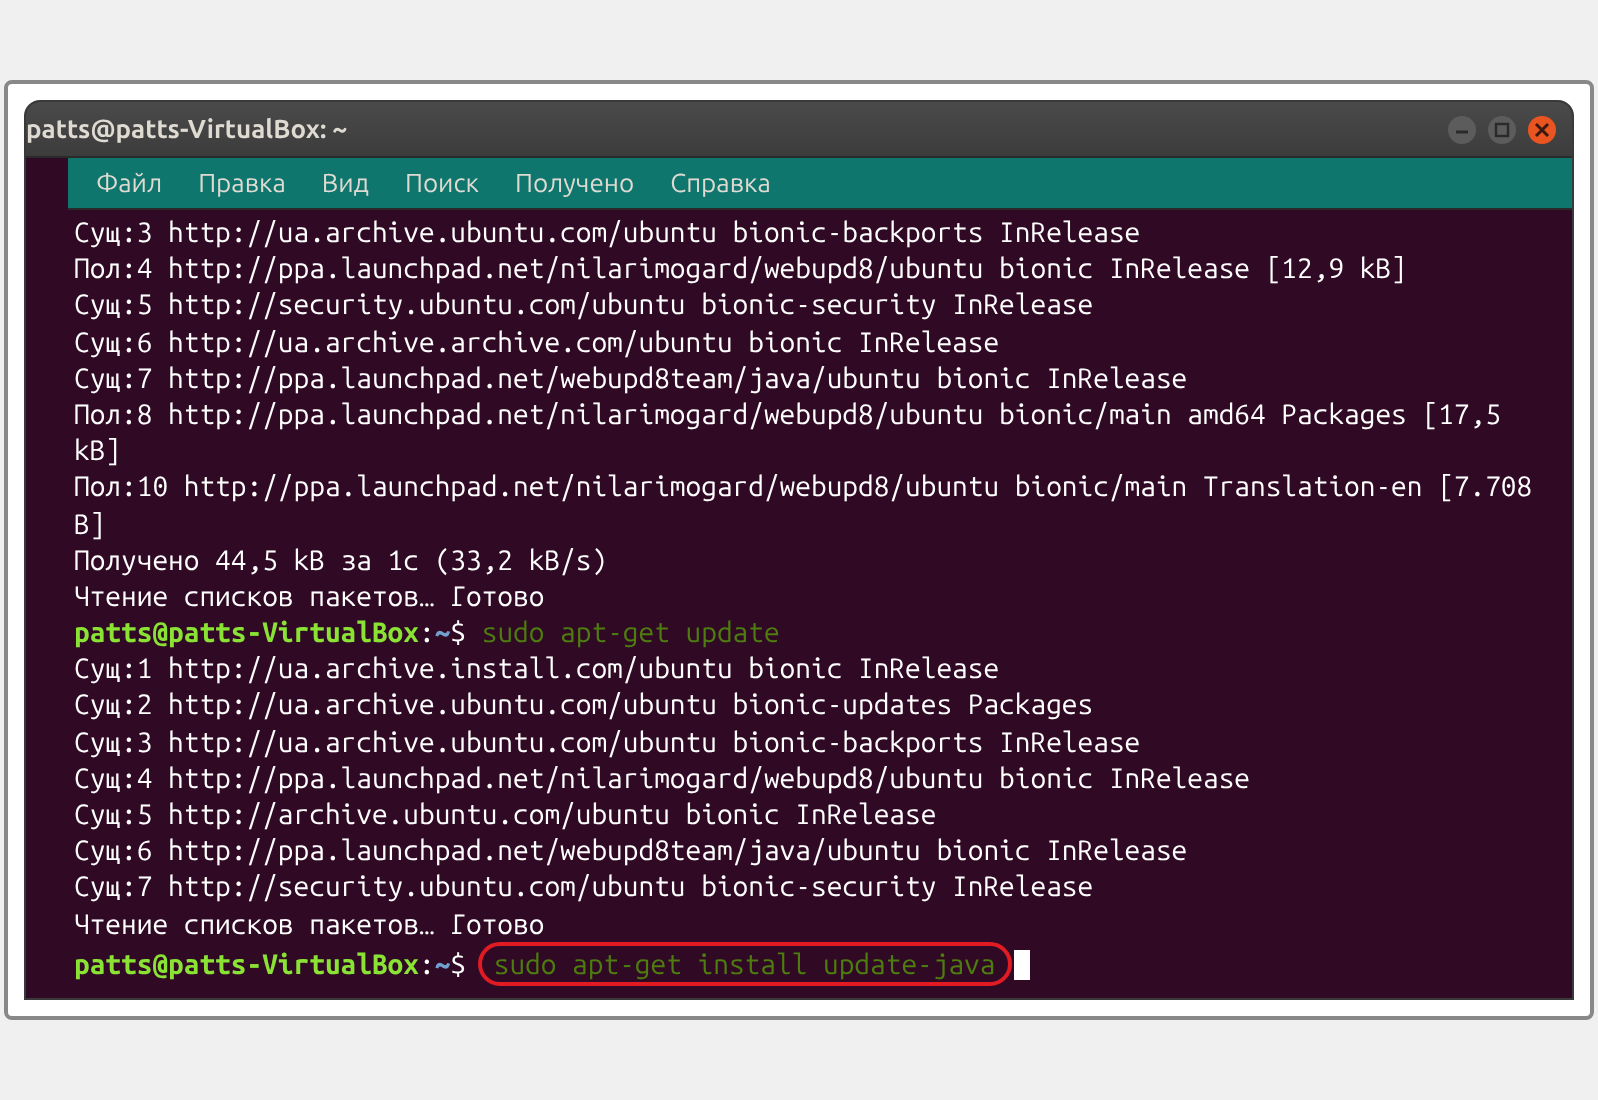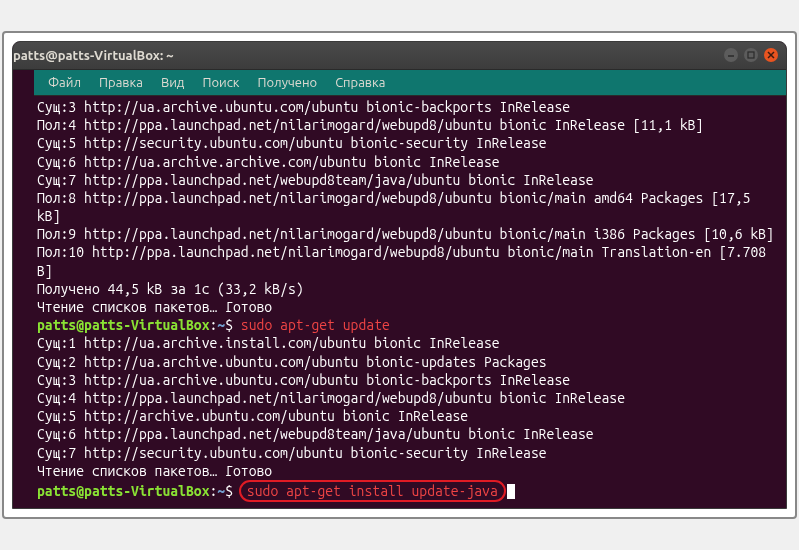--- a/index.html
+++ b/index.html
@@ -97,21 +97,21 @@
       color: #ffffff;
     }
     .prompt-path {
       color: #729fcf;
       font-weight: bold;
     }
     .prompt-dollar {
       color: #ffffff;
     }
     .command {
-      color: #ef4444;
+      color: #4d7c0f;
     }
     .highlight-box {
       display: inline-block;
       border: 2.5px solid #e01b24;
       border-radius: 14px;
       padding: 0px 6px;
       margin-left: -2px;
     }
     .cursor {
       display: inline-block;
@@ -154,26 +154,25 @@
       <span class="menu-item">Файл</span>
       <span class="menu-item">Правка</span>
       <span class="menu-item">Вид</span>
       <span class="menu-item">Поиск</span>
       <span class="menu-item">Получено</span>
       <span class="menu-item">Справка</span>
     </div>
 
     <div class="terminal-content">
       <div class="term-line">Сущ:3 http://ua.archive.ubuntu.com/ubuntu bionic-backports InRelease</div>
-      <div class="term-line">Пол:4 http://ppa.launchpad.net/nilarimogard/webupd8/ubuntu bionic InRelease [11,1 kB]</div>
+      <div class="term-line">Пол:4 http://ppa.launchpad.net/nilarimogard/webupd8/ubuntu bionic InRelease [12,9 kB]</div>
       <div class="term-line">Сущ:5 http://security.ubuntu.com/ubuntu bionic-security InRelease</div>
       <div class="term-line">Сущ:6 http://ua.archive.archive.com/ubuntu bionic InRelease</div>
       <div class="term-line">Сущ:7 http://ppa.launchpad.net/webupd8team/java/ubuntu bionic InRelease</div>
       <div class="term-line">Пол:8 http://ppa.launchpad.net/nilarimogard/webupd8/ubuntu bionic/main amd64 Packages [17,5 kB]</div>
-      <div class="term-line">Пол:9 http://ppa.launchpad.net/nilarimogard/webupd8/ubuntu bionic/main i386 Packages [10,6 kB]</div>
       <div class="term-line">Пол:10 http://ppa.launchpad.net/nilarimogard/webupd8/ubuntu bionic/main Translation-en [7.708 B]</div>
       <div class="term-line">Получено 44,5 kB за 1с (33,2 kB/s)</div>
       <div class="term-line">Чтение списков пакетов… Готово</div>
 
       <div class="term-line"><span class="prompt-user">patts@patts-VirtualBox</span><span class="prompt-colon">:</span><span class="prompt-path">~</span><span class="prompt-dollar">$ </span><span class="command">sudo apt-get update</span></div>
 
       <div class="term-line">Сущ:1 http://ua.archive.install.com/ubuntu bionic InRelease</div>
       <div class="term-line">Сущ:2 http://ua.archive.ubuntu.com/ubuntu bionic-updates Packages</div>
       <div class="term-line">Сущ:3 http://ua.archive.ubuntu.com/ubuntu bionic-backports InRelease</div>
       <div class="term-line">Сущ:4 http://ppa.launchpad.net/nilarimogard/webupd8/ubuntu bionic InRelease</div>

